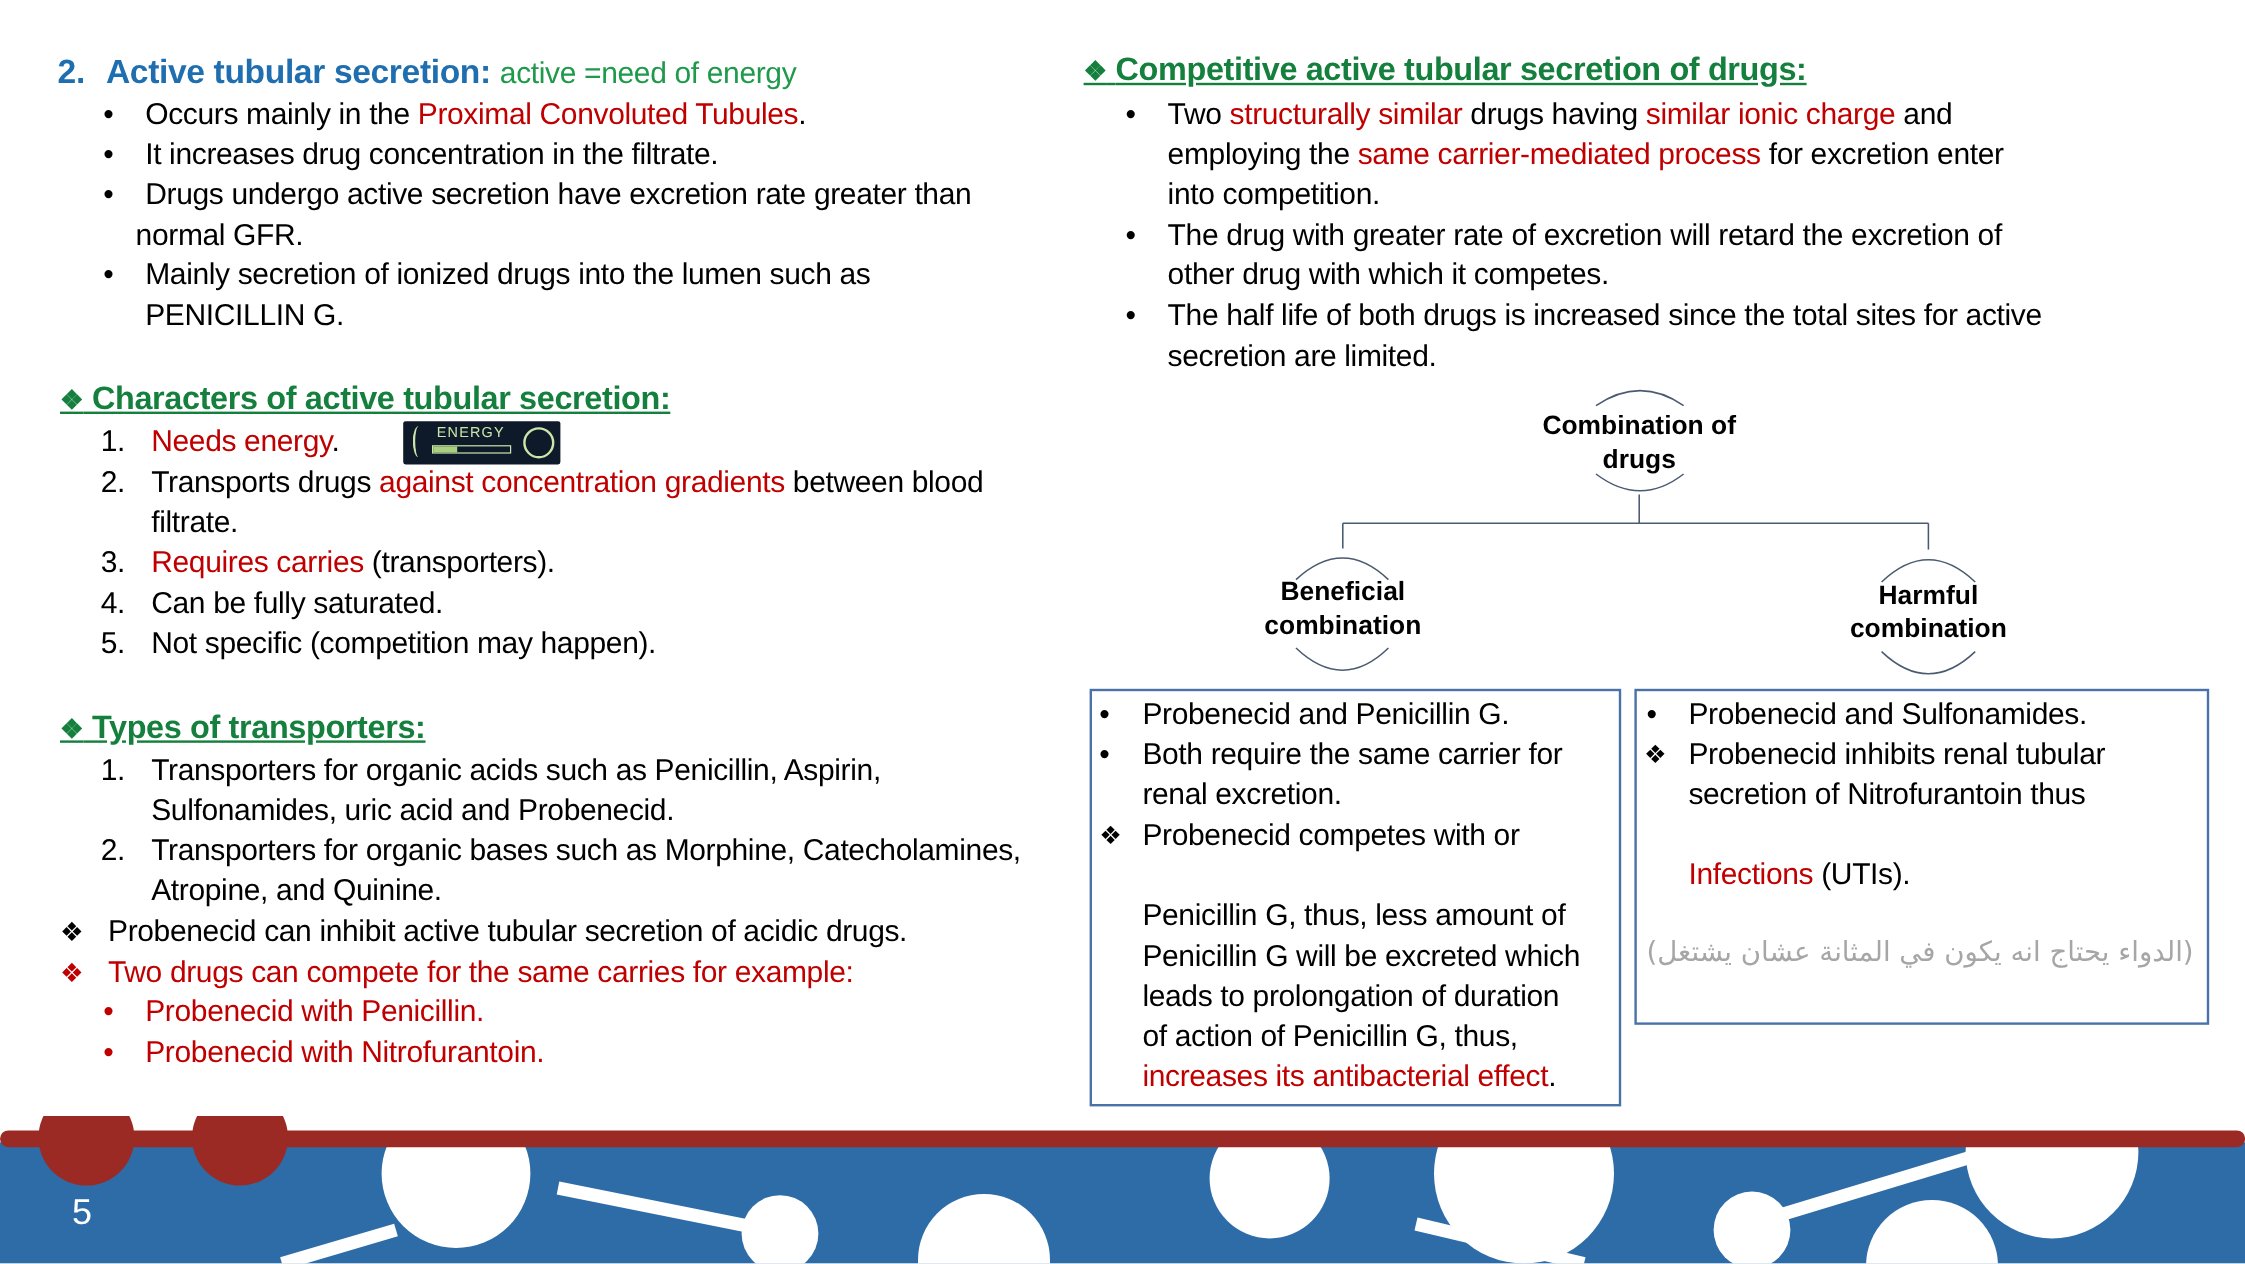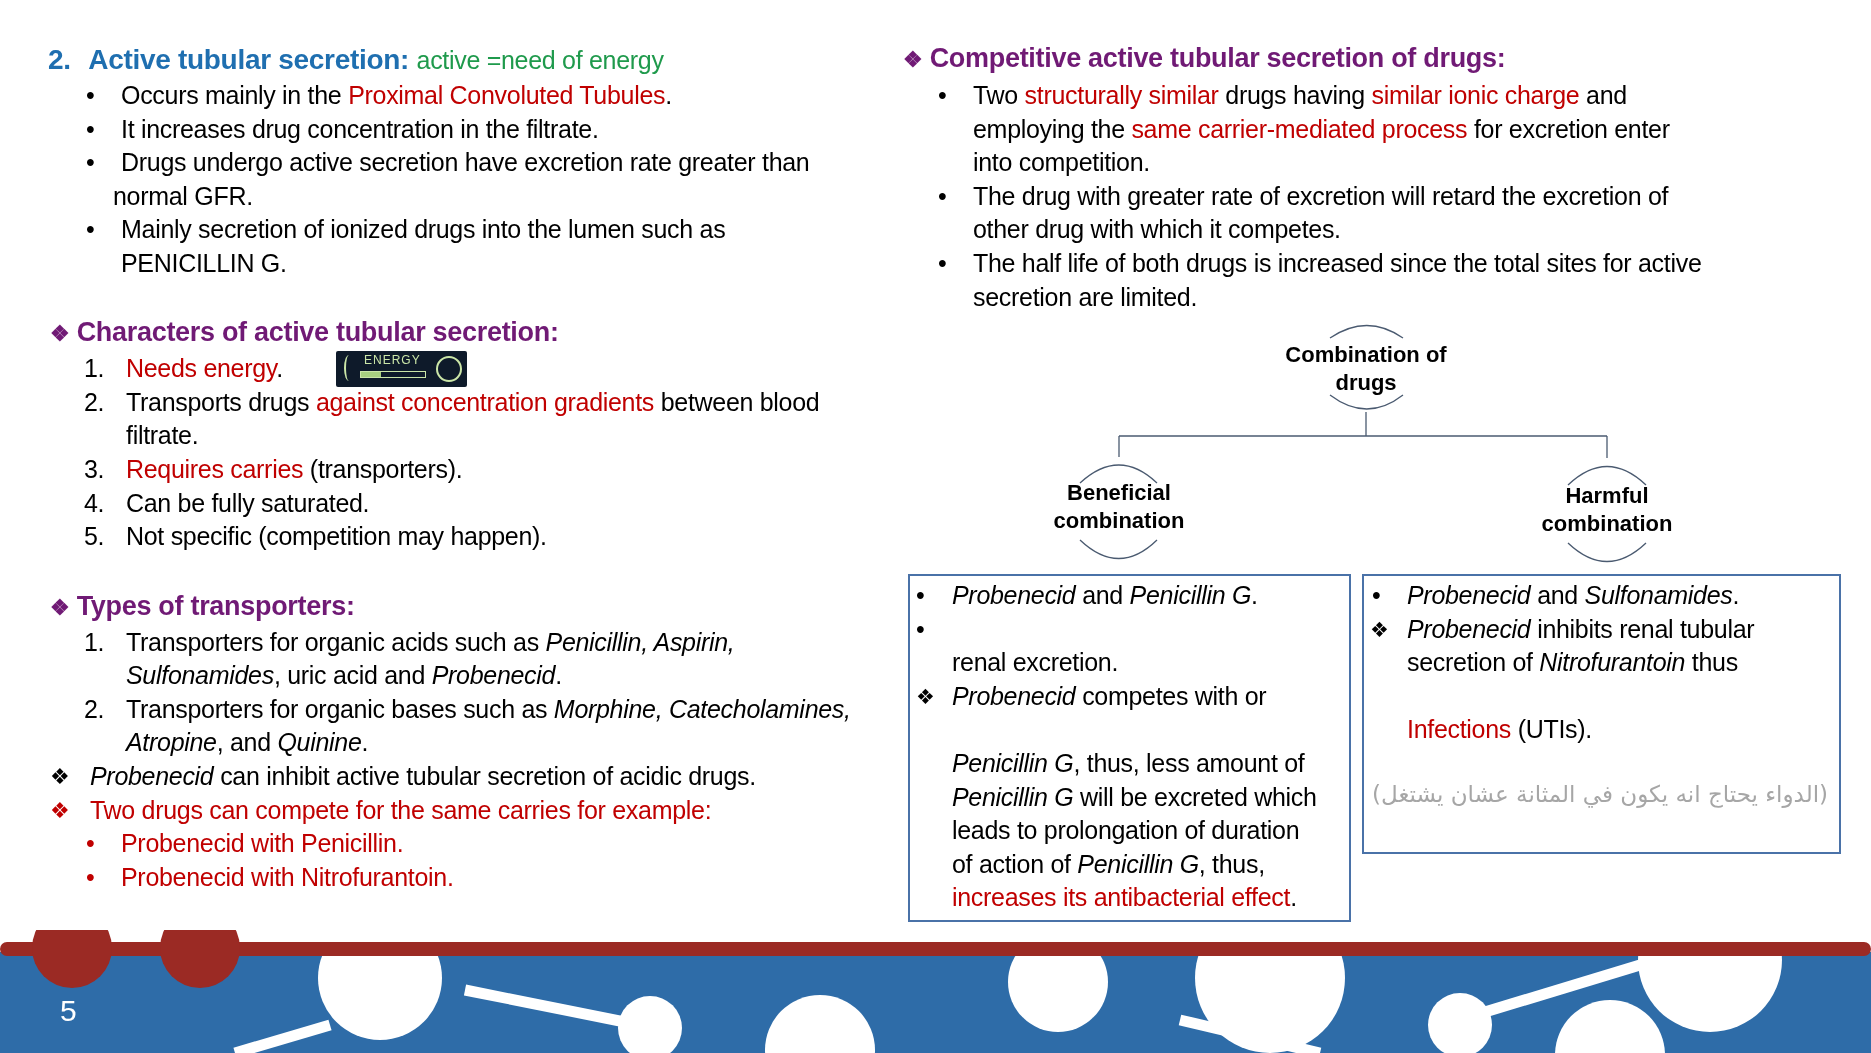--- a/index.html
+++ b/index.html
@@ -3,24 +3,24 @@
 <meta charset="utf-8">
 <style>
   html, body { margin:0; padding:0; }
   body { width:1871px; height:1053px; position:relative; overflow:hidden; background:#ffffff;
          font-family:"Liberation Sans", sans-serif; color:#000; }
   .abs { position:absolute; }
   .txt { font-size:25px; line-height:33.5px; letter-spacing:-0.3px; }
   .red { color:#c00000; }
   .green { color:#1f9a4c; }
   .blue-h { color:#1f6fb0; font-weight:bold; }
-  .light-h { color:#701a75; font-weight:bold; }
+  .light-h { color:#15803d; font-weight:bold;text-decoration:underline; }
   .row { position:absolute; white-space:nowrap; }
   .bullet { position:absolute; }
-  .i { font-style:italic; }
+  .i { }
   .box { position:absolute; border:2px solid #4a72a8; box-sizing:border-box; background:#fff; }
   .node { position:absolute; text-align:center; font-weight:bold; font-size:22px; line-height:28px; }
 </style>
 </head>
 <body>
 
 <div>
 
   <div class="row txt" style="left:48px;top:42px;font-size:28px;line-height:36px;">
     <span class="blue-h">2.</span>
@@ -156,20 +156,21 @@
     <div>Harmful</div>
       <div>combination</div>
   </div>
 
   <div class="box" style="left:908px;top:574px;width:443px;height:348px">
     <span class="bullet txt" style="left:6px;top:3px">•</span>
     <div class="row txt" style="left:42px;top:3px">
       <span class="i">Probenecid</span><span> and </span><span class="i">Penicillin G</span><span>.</span>
     </div>
     <span class="bullet txt" style="left:6px;top:37px">•</span>
+    <div class="row txt" style="left:42px;top:37px">Both require the same carrier for</div>
     <div class="row txt" style="left:42px;top:70px">renal excretion.</div>
     <span class="bullet txt" style="left:6px;top:104px;font-size:21px">❖</span>
     <div class="row txt" style="left:42px;top:104px">
       <span class="i">Probenecid</span><span> competes with or</span>
     </div>
     <div class="row txt" style="left:42px;top:171px">
       <span class="i">Penicillin G</span><span>, thus, less amount of</span>
     </div>
     <div class="row txt" style="left:42px;top:205px">
       <span class="i">Penicillin G</span><span> will be excreted which</span>

